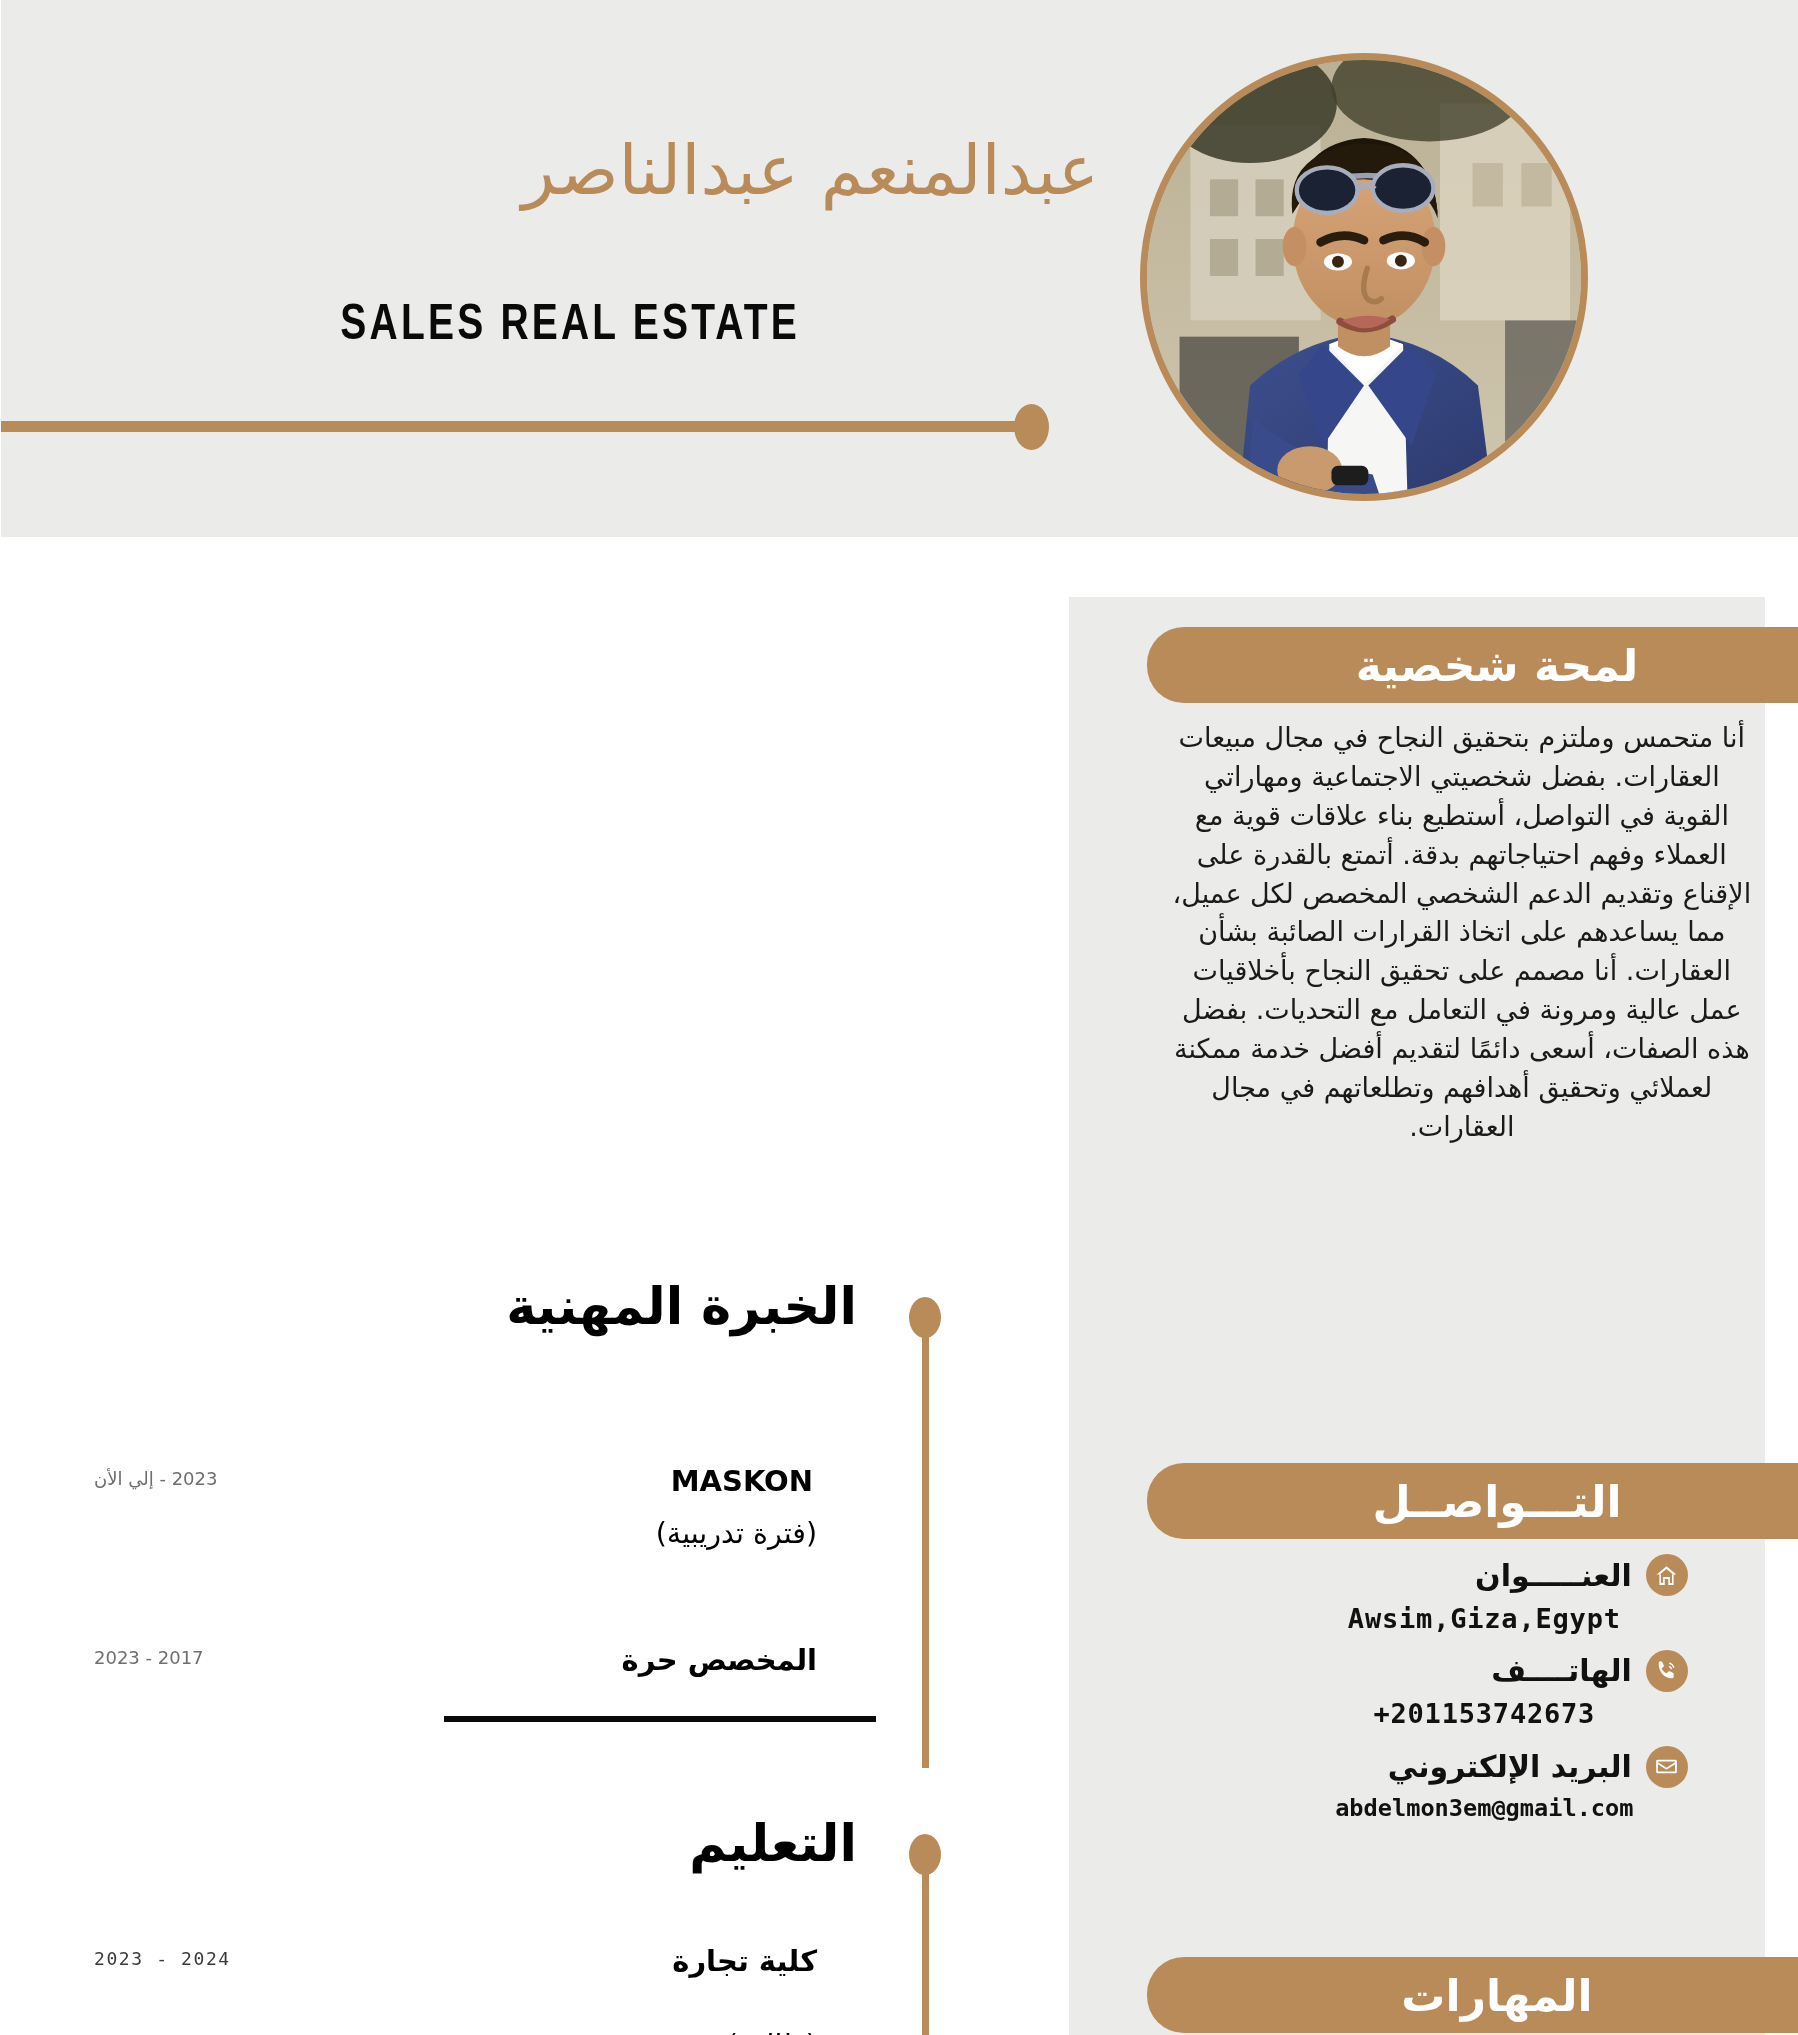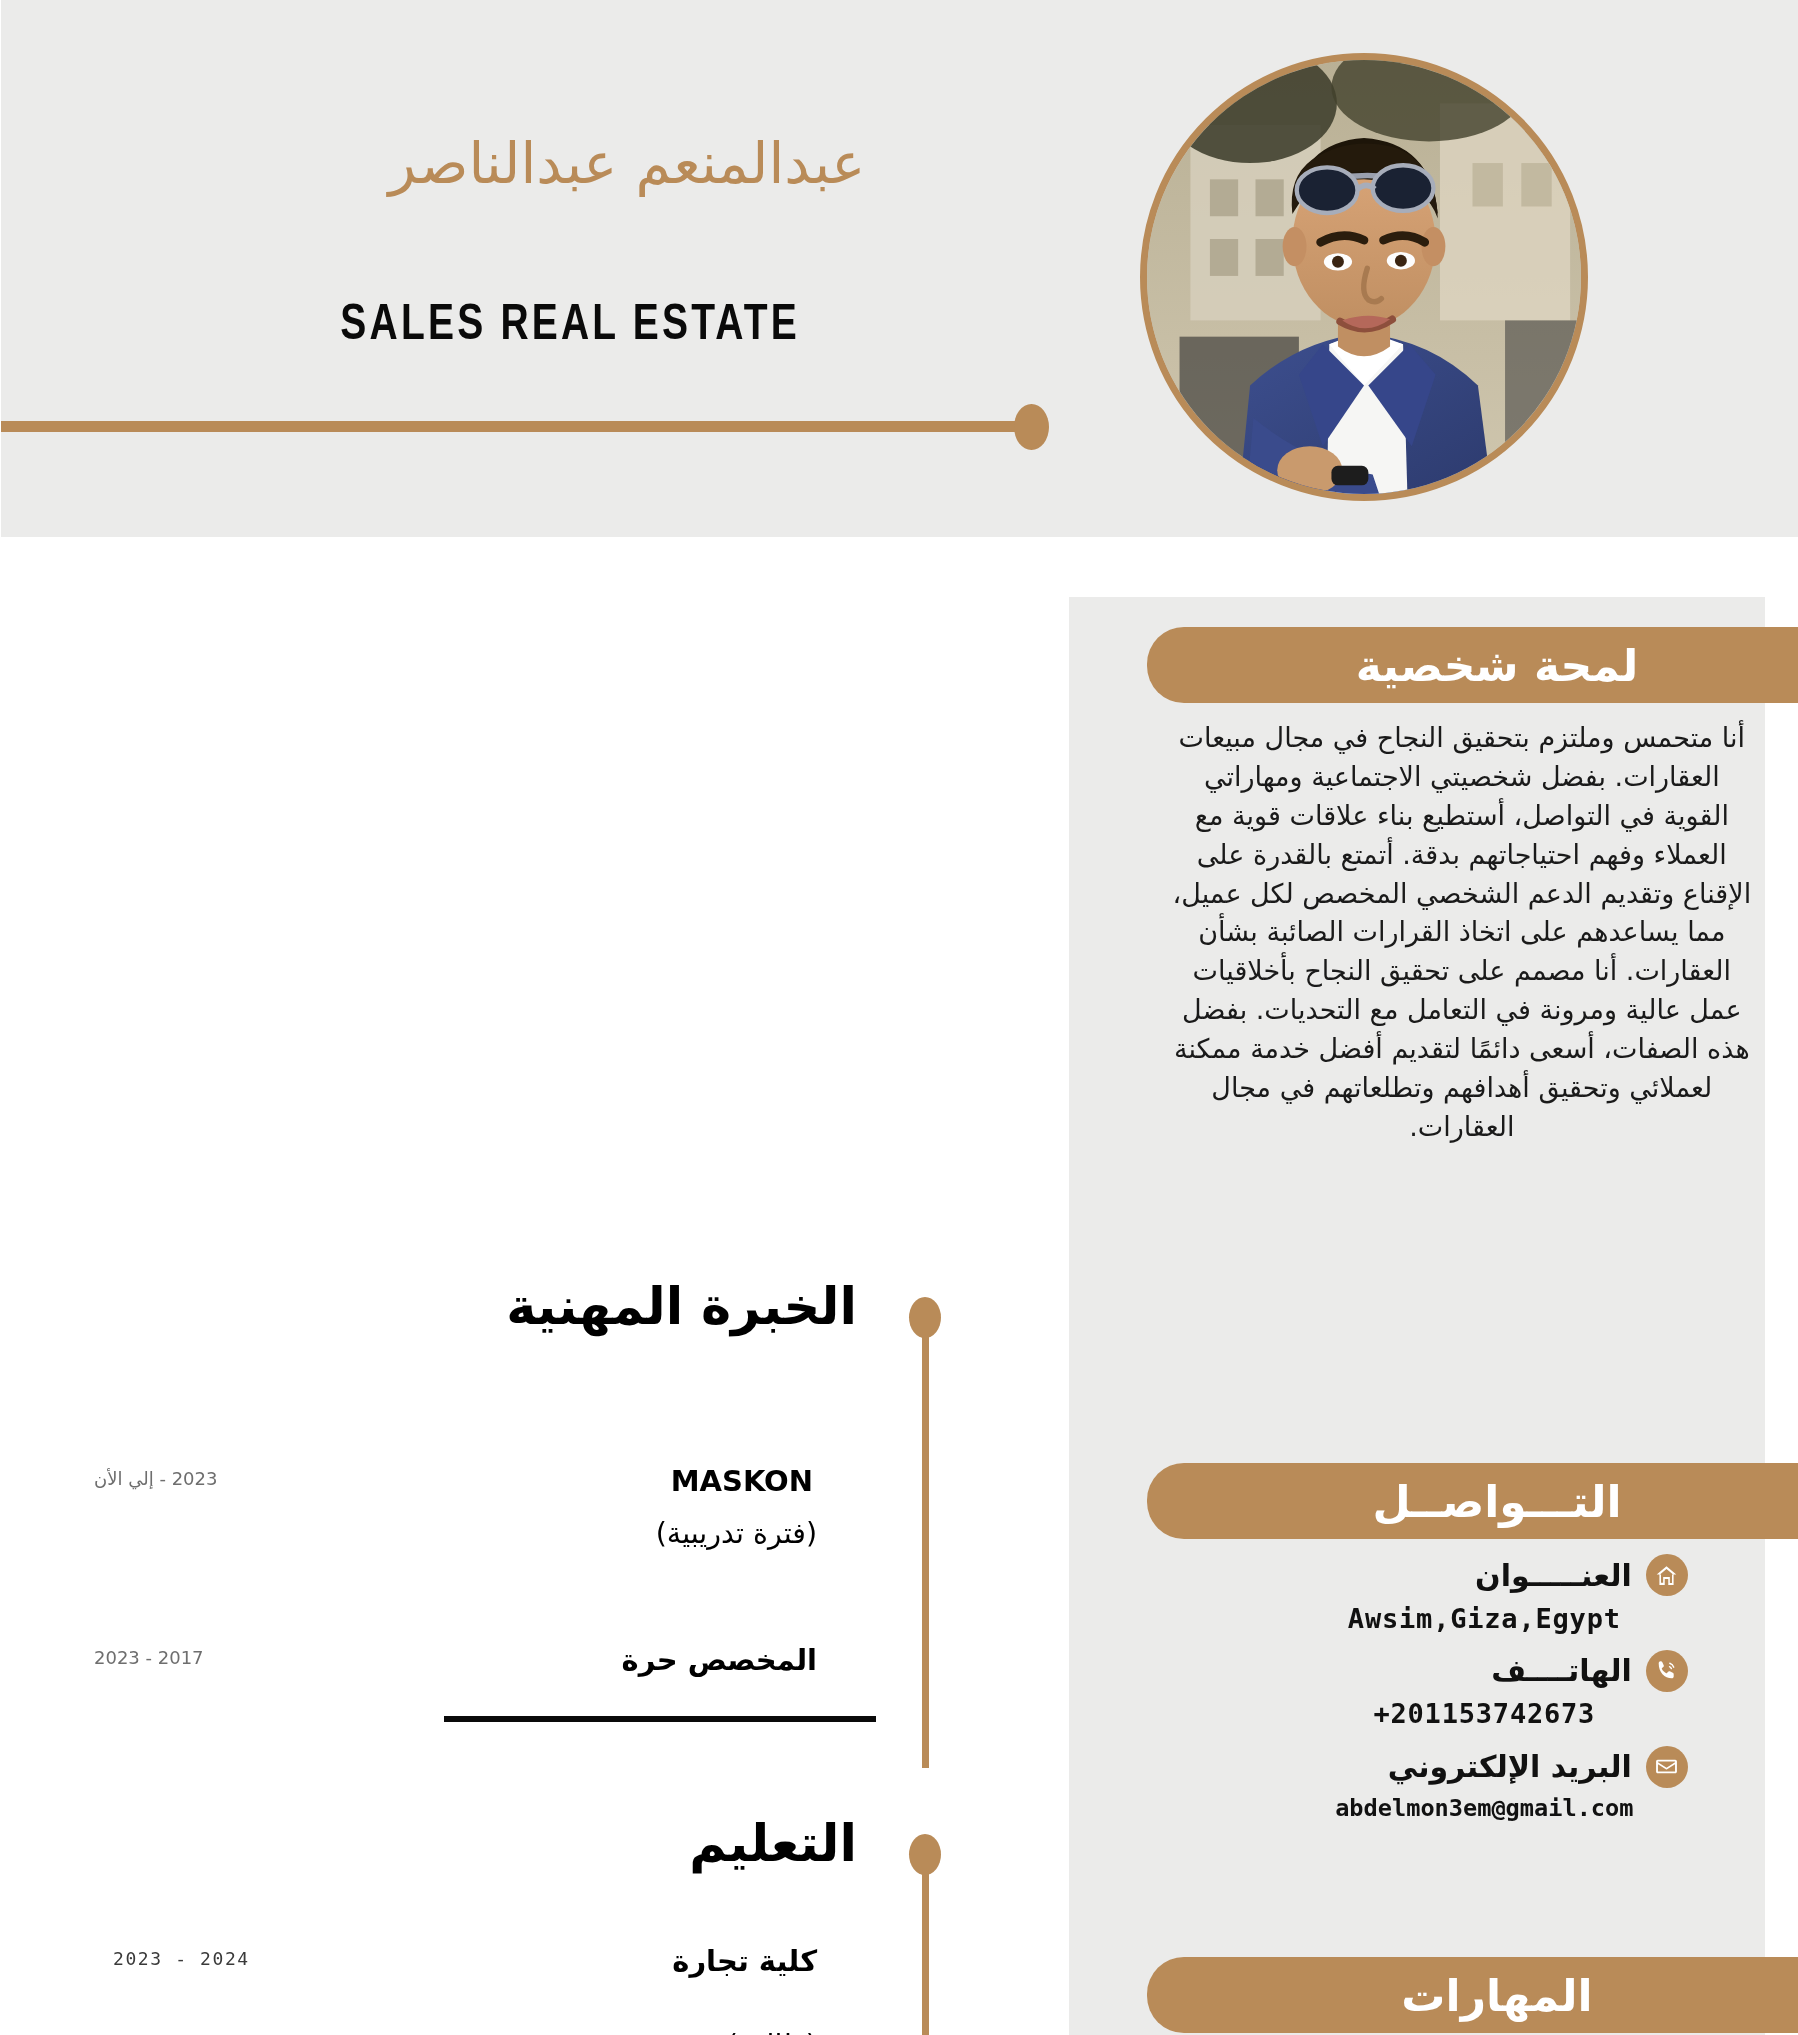--- a/index.html
+++ b/index.html
@@ -14,23 +14,22 @@
   
   .header{
     position:absolute;left:0;top:0;width:1799px;height:537px;
     background:#ebebea;
   }
   .header-inner{
     position:absolute;left:0;top:0;width:1099px;height:537px;
   }
   .name{
     position:absolute;right:0;left:0;top:134px;
-    text-align:center;
     color:#b98b58;
-    font-size:57px;
+    font-size:69px;
     line-height:1.05;
     font-weight:400;
     letter-spacing:-0.8px;
     direction:rtl;
     padding-left:155px;
   }
   .role{
     position:absolute;left:0;right:0;top:293px;
     text-align:center;
     color:#0a0a0a;
@@ -136,21 +135,21 @@
   .entry-sub{
     position:absolute;text-align:right;direction:rtl;
     font-size:28.5px;font-weight:400;color:#000;line-height:1.2;
   }
   .entry-date{
     position:absolute;text-align:left;direction:rtl;
     font-size:18px;font-weight:400;color:#6e6e6e;line-height:1.2;
   }
   .entry-date.mono{
     font-family:"DejaVu Sans Mono","Liberation Mono",monospace;
-    color:#3a3a3a;letter-spacing:1.6px;margin-left:19px;
+    color:#3a3a3a;letter-spacing:1.6px;
   }
   .divider{
     position:absolute;height:5.7px;background:#0a0a0a;
   }
 </style>
 </head>
 <body>
 
 <div class="header">
   <div class="header-inner">

